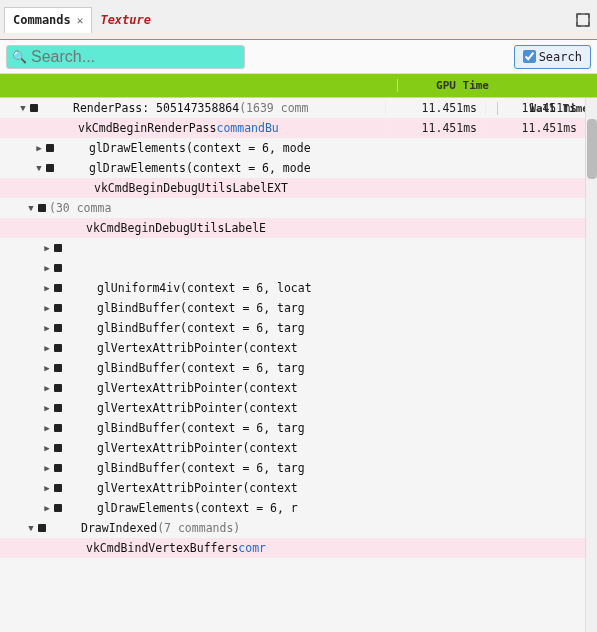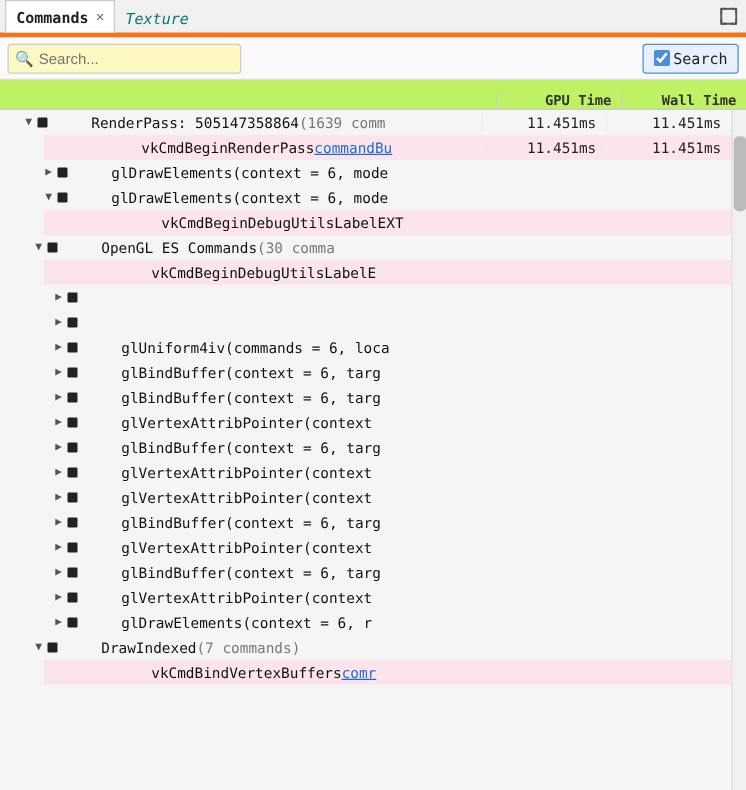--- a/index.html
+++ b/index.html
@@ -10,22 +10,22 @@
       width: 597px;
       height: 632px;
       overflow: hidden;
     }
 
     
     .tab-bar {
       display: flex;
       align-items: center;
       background: #f0f0f0;
-      border-bottom: 4px solid #f97316;
-      height: 30px;
+      border-bottom: 1px solid #f97316;
+      height: 40px;
       padding: 0 4px;
     }
     .tab {
       display: flex;
       align-items: center;
       padding: 4px 8px;
       background: #ffffff;
       border: 1px solid #ccc;
       border-bottom: none;
       height: 26px;
@@ -37,23 +37,22 @@
     .tab .tab-close {
       margin-left: 6px;
       color: #666;
       font-size: 11px;
       cursor: pointer;
     }
     .tab-inactive {
       background: transparent;
       border: none;
       font-style: italic;
-      color: #0f766e;
-      font-weight: normal;
-      align-items: flex-end;
+      color: #b91c1c;
+      font-weight: bold;
     }
     .tab-spacer { flex: 1; }
     .maximize-btn {
       width: 20px;
       height: 20px;
       display: flex;
       align-items: center;
       justify-content: center;
       cursor: pointer;
       color: #555;
@@ -69,22 +68,22 @@
       padding: 4px 6px;
       height: 34px;
       gap: 6px;
     }
     .search-input {
       flex: 1;
       height: 24px;
       border: 1px solid #ccc;
       border-radius: 3px;
       padding: 0 6px 0 24px;
-      font-size: 12px;
-      background: #fef9c3;
+      font-size: 16px;
+      background: #5eead4;
       outline: none;
     }
     .search-wrapper {
       position: relative;
       flex: 1;
     }
     .search-icon-wrap {
       position: absolute;
       left: 6px;
       top: 50%;
@@ -109,24 +108,24 @@
     }
     .regex-check {
       width: 13px;
       height: 13px;
       accent-color: #4a90d9;
     }
 
     
     .table-header {
       display: flex;
-      background: #bef264;
+      background: #84cc16;
       border-bottom: 1px solid #ccc;
       height: 24px;
-      align-items: flex-end;
+      align-items: center;
     }
     .col-name {
       flex: 1;
       padding-left: 4px;
     }
     .col-gpu {
       width: 100px;
       text-align: right;
       padding-right: 8px;
       font-weight: 600;
@@ -177,21 +176,20 @@
     .row {
       display: flex;
       align-items: center;
       height: 20px;
       font-size: 11.5px;
       white-space: nowrap;
       overflow: hidden;
     }
     .row-highlight {
       background: #fce4ec;
-      margin-left: 35px;
     }
 
     .row-name {
       flex: 1;
       display: flex;
       align-items: center;
       overflow: hidden;
       padding-right: 4px;
     }
     .row-gpu {
@@ -229,21 +227,21 @@
       display: inline-block;
       width: 8px;
       height: 8px;
       background: #222;
       border-radius: 1px;
       margin-right: 3px;
       flex-shrink: 0;
     }
 
     .text-normal { color: #111; }
-    .text-blue { color: #1a6cd4; text-decoration: underline; }
+    .text-blue { color: #1a6cd4; }
     .text-gray { color: #777; text-align: right; }
     .text-truncate {
       overflow: hidden;
       text-overflow: ellipsis;
       white-space: nowrap;
       padding-left: 32px;
     }
   </style>
 </head>
 <body>
@@ -338,21 +336,20 @@
             <span class="text-normal text-truncate">vkCmdBeginDebugUtilsLabelEXT</span>
           </div>
           <div class="row-gpu"></div>
           <div class="row-wall"></div>
         </div>
         <div class="row">
           <div class="row-name">
             <span class="indent" style="width: 24px;"></span>
             <span class="expand-btn">▼</span>
             <span class="icon-black"></span>
-            <span class="text-normal text-truncate">OpenGL ES Commands</span>
             <span class="text-gray"> (30 comma</span>
           </div>
           <div class="row-gpu"></div>
           <div class="row-wall"></div>
         </div>
         <div class="row row-highlight">
           <div class="row-name">
             <span class="indent" style="width: 40px;"></span>
             <span class="expand-placeholder"></span>
             <span class="text-normal text-truncate">vkCmdBeginDebugUtilsLabelE</span>
@@ -376,21 +373,21 @@
             <span class="icon-black"></span>
           </div>
           <div class="row-gpu"></div>
           <div class="row-wall"></div>
         </div>
         <div class="row">
           <div class="row-name">
             <span class="indent" style="width: 40px;"></span>
             <span class="expand-btn">▶</span>
             <span class="icon-black"></span>
-            <span class="text-normal text-truncate">glUniform4iv(commands = 6, loca</span>
+            <span class="text-normal text-truncate">glUniform4iv(context = 6, locat</span>
           </div>
           <div class="row-gpu"></div>
           <div class="row-wall"></div>
         </div>
         <div class="row">
           <div class="row-name">
             <span class="indent" style="width: 40px;"></span>
             <span class="expand-btn">▶</span>
             <span class="icon-black"></span>
             <span class="text-normal text-truncate">glBindBuffer(context = 6, targ</span>

